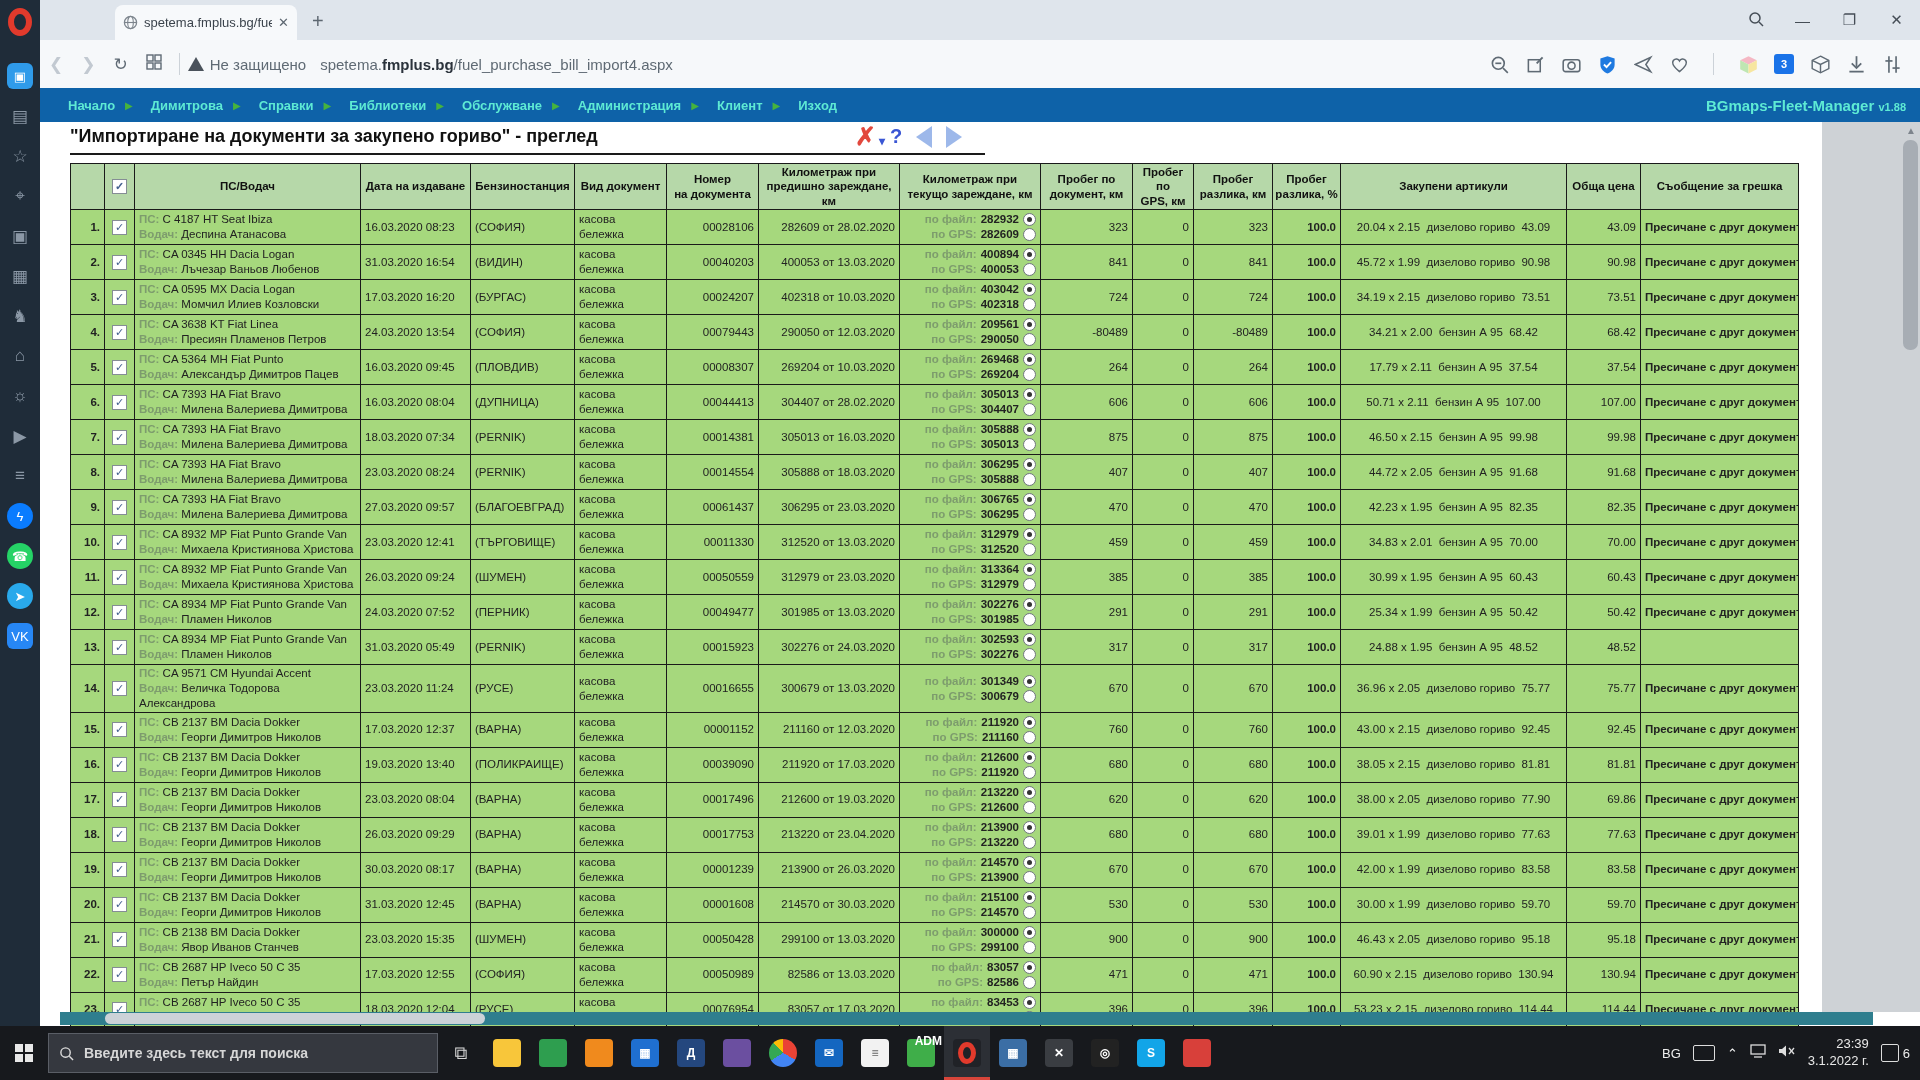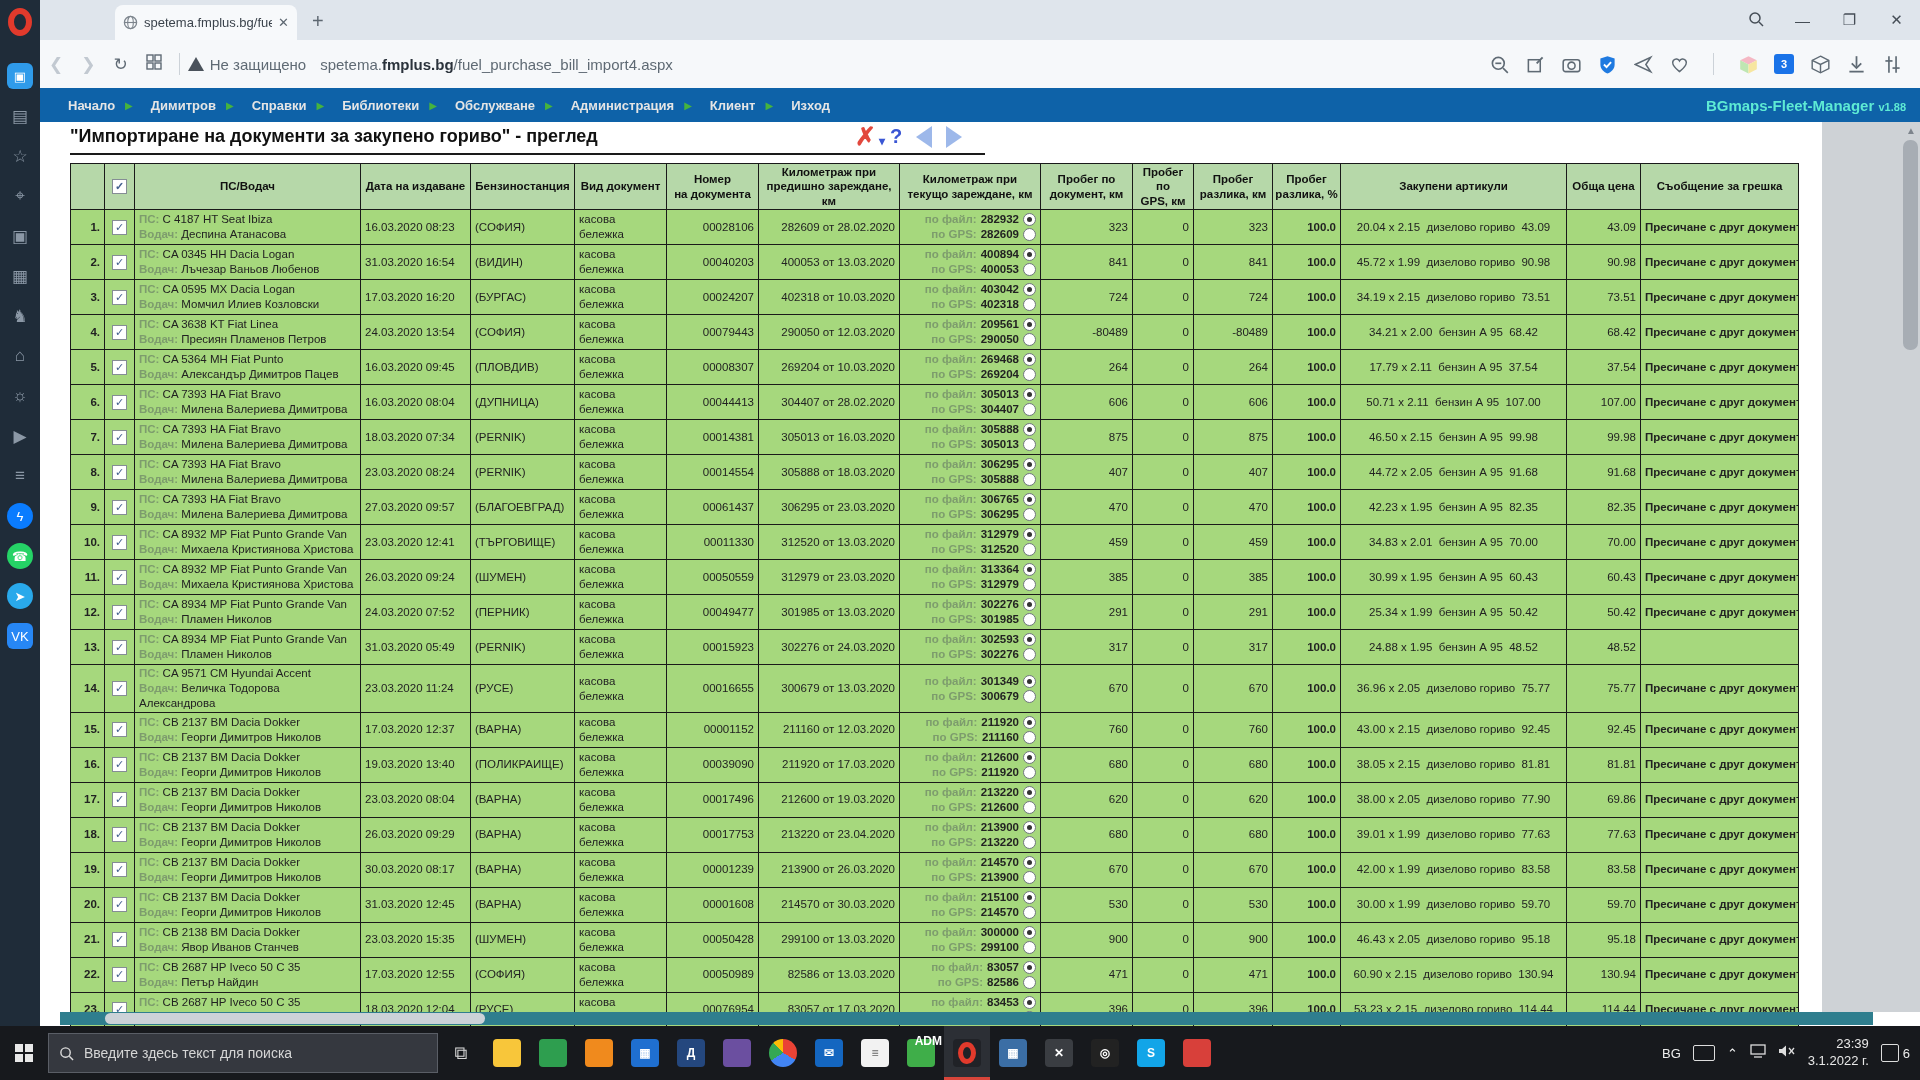--- a/index.html
+++ b/index.html
@@ -33,21 +33,21 @@
   .url{font-size:15px;color:#5f6a74;}
   .url b{color:#2b333c;}
   .addr-right{margin-left:auto;display:flex;align-items:center;gap:16px;padding-right:18px;}
   .aicon{width:20px;height:20px;display:flex;align-items:center;justify-content:center;}
   .cal-badge{width:20px;height:20px;background:#1a73e8;color:#fff;border-radius:3px;
              font-size:11px;font-weight:bold;display:flex;align-items:center;justify-content:center;}
   
   .menubar{position:absolute;left:40px;top:88px;width:1880px;height:34px;background:#0e62a8;
            display:flex;align-items:center;}
   .menu-items{display:flex;align-items:center;padding-left:18px;}
-  .menu-item{color:#e5e5e5;font-weight:bold;font-size:13px;padding:0 10px;}
+  .menu-item{color:#5eead4;font-weight:bold;font-size:13px;padding:0 10px;}
   .menu-arrow{color:#46b33e;font-size:10px;margin:0 8px 0 0;}
   .brand{margin-left:auto;padding-right:14px;color:#5eead4;font-weight:bold;font-size:15px;}
   .brand small{font-size:11px;font-weight:bold;}
   
   .page{position:absolute;left:40px;top:122px;width:1880px;height:904px;background:#fff;overflow:hidden;}
   .titlewrap{position:absolute;left:30px;top:4px;width:915px;border-bottom:2px solid #1a1a1a;
              padding-bottom:6px;}
   .ptitle{font-size:18px;font-weight:bold;color:#111;}
   .title-icons{position:absolute;left:815px;top:2px;display:flex;align-items:center;gap:14px;}
   .ic-x{color:#e2483d;font-size:25px;font-weight:bold;line-height:1;}
@@ -84,21 +84,21 @@
   .hscroll{position:absolute;left:20px;top:890px;width:1813px;height:13px;background:#2f7e8e;}
   .hthumb{position:absolute;left:45px;top:1px;width:380px;height:11px;background:#ccd2d8;border-radius:6px;}
   
   .taskbar{position:absolute;left:0;top:1026px;width:1920px;height:54px;background:#17191d;
            display:flex;align-items:center;color:#e8e8e8;}
   .start{width:48px;height:54px;display:flex;align-items:center;justify-content:center;}
   .winlogo{display:grid;grid-template-columns:8px 8px;grid-template-rows:8px 8px;gap:2px;}
   .winlogo div{background:#e8e8e8;}
   .tsearch{width:390px;height:40px;background:#35383f;border:1px solid #5a5e66;display:flex;
            align-items:center;padding:0 10px;box-sizing:border-box;gap:10px;}
-  .tsearch span{font-size:14px;color:#d6d6d6;}
+  .tsearch span{font-size:14px;color:#d6d6d6;font-weight:bold;}
   .taskview{width:46px;text-align:center;font-size:18px;color:#d6d6d6;}
   .apps{display:flex;align-items:center;}
   .app{width:46px;height:54px;display:flex;align-items:center;justify-content:center;position:relative;}
   .app .tile{width:28px;height:28px;border-radius:4px;display:flex;align-items:center;justify-content:center;
              color:#fff;font-size:12px;font-weight:bold;}
   .app.active{background:#2c2f35;box-shadow:inset 0 -3px 0 #d8453a;}
   .adm{position:absolute;top:8px;right:2px;font-size:12px;color:#fff;font-weight:bold;}
   .tray{margin-left:auto;display:flex;align-items:center;gap:12px;padding-right:10px;}
   .tray .t{font-size:13px;color:#eee;}
   .clock{text-align:right;font-size:13px;line-height:1.3;}
@@ -241,21 +241,21 @@
             <line x1="8" y1="11" x2="14" y2="11" stroke="#5f6a74" stroke-width="1.4"></line>
           </svg>
         </span>
     </div>
   </div>
 
   <div class="menubar">
     <div class="menu-items" id="menu-items">
         <span class="menu-item">Начало</span>
         <span class="menu-arrow">▶</span>
-        <span class="menu-item">Димитров</span>
+        <span class="menu-item">Димитрова</span>
         <span class="menu-arrow">▶</span>
         <span class="menu-item">Справки</span>
         <span class="menu-arrow">▶</span>
         <span class="menu-item">Библиотеки</span>
         <span class="menu-arrow">▶</span>
         <span class="menu-item">Обслужване</span>
         <span class="menu-arrow">▶</span>
         <span class="menu-item">Администрация</span>
         <span class="menu-arrow">▶</span>
         <span class="menu-item">Клиент</span>

